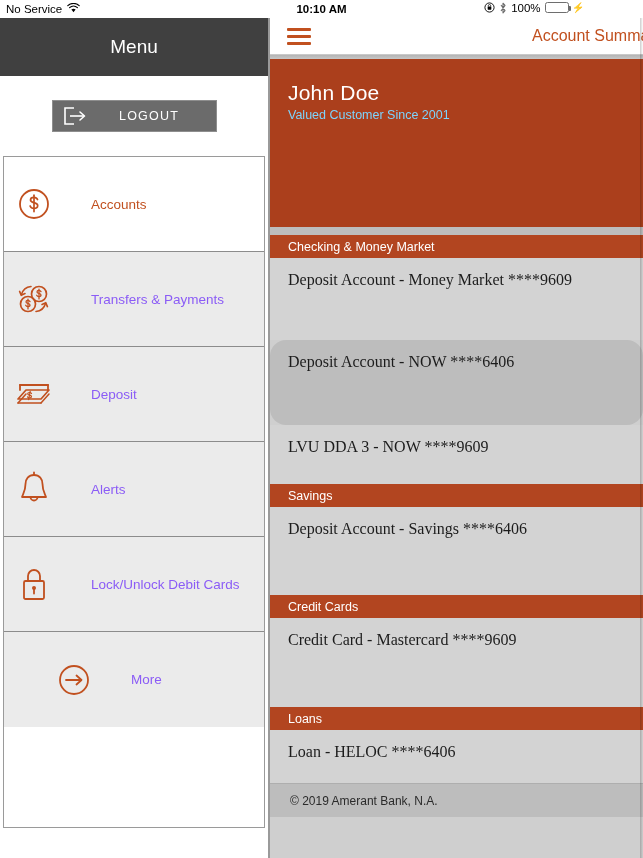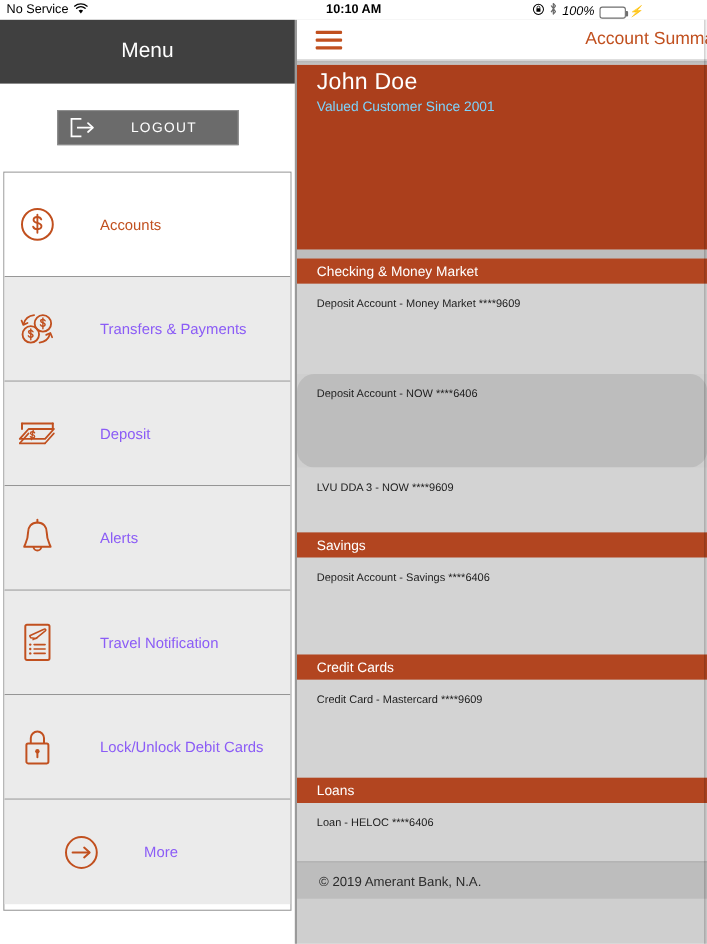--- a/index.html
+++ b/index.html
@@ -13,21 +13,21 @@
   
   .status-bar {
     position: absolute; top: 0; left: 0;
     width: 590px; height: 18px;
     background: #ffffff;
     display: flex; align-items: center;
     font-size: 11.5px; color: #000;
   }
   .sb-left { position: absolute; left: 6px; display: flex; align-items: center; gap: 5px; }
   .sb-center { position: absolute; left: 0; width: 643px; text-align: center; font-weight: bold; font-size: 11.5px; }
-  .sb-right { position: absolute; right: 5px; display: flex; align-items: flex-end; gap: 4px; font-style: italic; }
+  .sb-right { position: absolute; right: 5px; display: flex; align-items: flex-start; gap: 4px; }
   .wifi-glyph { font-size: 11px; line-height: 1; }
   .batt-pct { font-size: 11.5px; }
   .batt-shell {
     width: 24px; height: 11px; border: 1px solid #6e6e6e;
     border-radius: 2.5px; padding: 1px; position: relative; background: #fff;
   }
   .batt-fill { width: 100%; height: 100%; background: #4cd964; border-radius: 1px; }
   .batt-cap {
     position: absolute; right: -3px; top: 3px;
     width: 2px; height: 5px; background: #6e6e6e; border-radius: 0 1px 1px 0;
@@ -97,36 +97,36 @@
   }
   .hamburger span { display: block; height: 3px; background: #c1501f; border-radius: 1px; }
   .nav-title {
     position: absolute; left: 262px;
     font-size: 16px; color: #c1501f; white-space: nowrap;
   }
   .nav-shadow { height: 4px; background: linear-gradient(#b4b4b4, #c7c7c7); }
 
   .profile {
     height: 168px; background: #ab3f1c;
-    padding: 4px 0 0 18px; color: #ffffff;
+    padding: 22px 0 0 18px; color: #ffffff;
   }
   .profile-name { font-size: 21px; font-weight: normal; letter-spacing: .2px; }
   .profile-sub { font-size: 12.5px; margin-top: 3px; color: #7dd3fc; }
 
   .gap-band { height: 8px; background: #bdbdbd; }
 
   .section-head {
     height: 23px; background: #b24520;
     display: flex; align-items: center;
     padding-left: 18px; color: #ffffff; font-size: 12.5px;
   }
   .acct-row {
     display: flex; align-items: flex-start;
     padding: 13px 0 0 18px;
-    font-size: 10px; color: #1c1c1c;
+    font-size: 16px; color: #1c1c1c; font-family: Liberation Serif, serif;
   }
   .acct-row.shade-a { background: #d3d3d3; }
   .acct-row.shade-b { background: #bdbdbd; border-radius: 16px; }
 
   .footer {
     height: 34px; background: #bdbdbd;
     display: flex; align-items: center; padding-left: 20px;
     font-size: 12px; color: #2b2b2b;
     border-top: 1px solid #aeaeae;
   }
@@ -246,36 +246,20 @@
       <span class="mi-icon">
         <svg width="34" height="36" viewBox="0 0 34 36">
           <path d="M17 4 C11.5 4 8.5 8 8.5 13 C8.5 20 6 23 5 26 H29 C28 23 25.5 20 25.5 13 C25.5 8 22.5 4 17 4 Z" stroke="#c1501f" stroke-width="1.8" fill="none" stroke-linejoin="round"></path>
           <path d="M17 4 V1.5" stroke="#c1501f" stroke-width="1.8" stroke-linecap="round"></path>
           <path d="M13.5 26 a3.5 3.5 0 0 0 7 0" stroke="#c1501f" stroke-width="1.8" fill="none"></path>
         </svg>
       </span>
       <span class="mi-label">Alerts</span>
     </div>
 
-    <div class="menu-item">
-      <span class="mi-icon">
-        <svg width="32" height="38" viewBox="0 0 32 38">
-          <rect x="5" y="3" width="22" height="32" rx="1.5" stroke="#c1501f" stroke-width="1.8" fill="none"></rect>
-          <path d="M9 13 L22 7 C23.4 6.3 24.2 7.6 23.2 8.6 L14.5 15.5 L10 14.8 Z" stroke="#c1501f" stroke-width="1.4" fill="none" stroke-linejoin="round"></path>
-          <path d="M12 16.5 L16 14.6" stroke="#c1501f" stroke-width="1.3" stroke-linecap="round"></path>
-          <circle cx="9.5" cy="21" r="1.1" fill="#c1501f"></circle>
-          <path d="M13 21 H23" stroke="#c1501f" stroke-width="1.5" stroke-linecap="round"></path>
-          <circle cx="9.5" cy="25" r="1.1" fill="#c1501f"></circle>
-          <path d="M13 25 H23" stroke="#c1501f" stroke-width="1.5" stroke-linecap="round"></path>
-          <circle cx="9.5" cy="29" r="1.1" fill="#c1501f"></circle>
-          <path d="M13 29 H23" stroke="#c1501f" stroke-width="1.5" stroke-linecap="round"></path>
-        </svg>
-      </span>
-      <span class="mi-label">Travel Notification</span>
-    </div>
 
     <div class="menu-item">
       <span class="mi-icon">
         <svg width="32" height="38" viewBox="0 0 32 38">
           <rect x="6" y="16" width="20" height="18" rx="1.5" stroke="#c1501f" stroke-width="1.8" fill="none"></rect>
           <path d="M10 16 V11 a6 6 0 0 1 12 0 V16" stroke="#c1501f" stroke-width="1.8" fill="none"></path>
           <circle cx="16" cy="23" r="2" fill="#c1501f"></circle>
           <path d="M16 24.5 V28.5" stroke="#c1501f" stroke-width="1.8" stroke-linecap="round"></path>
         </svg>
       </span>

